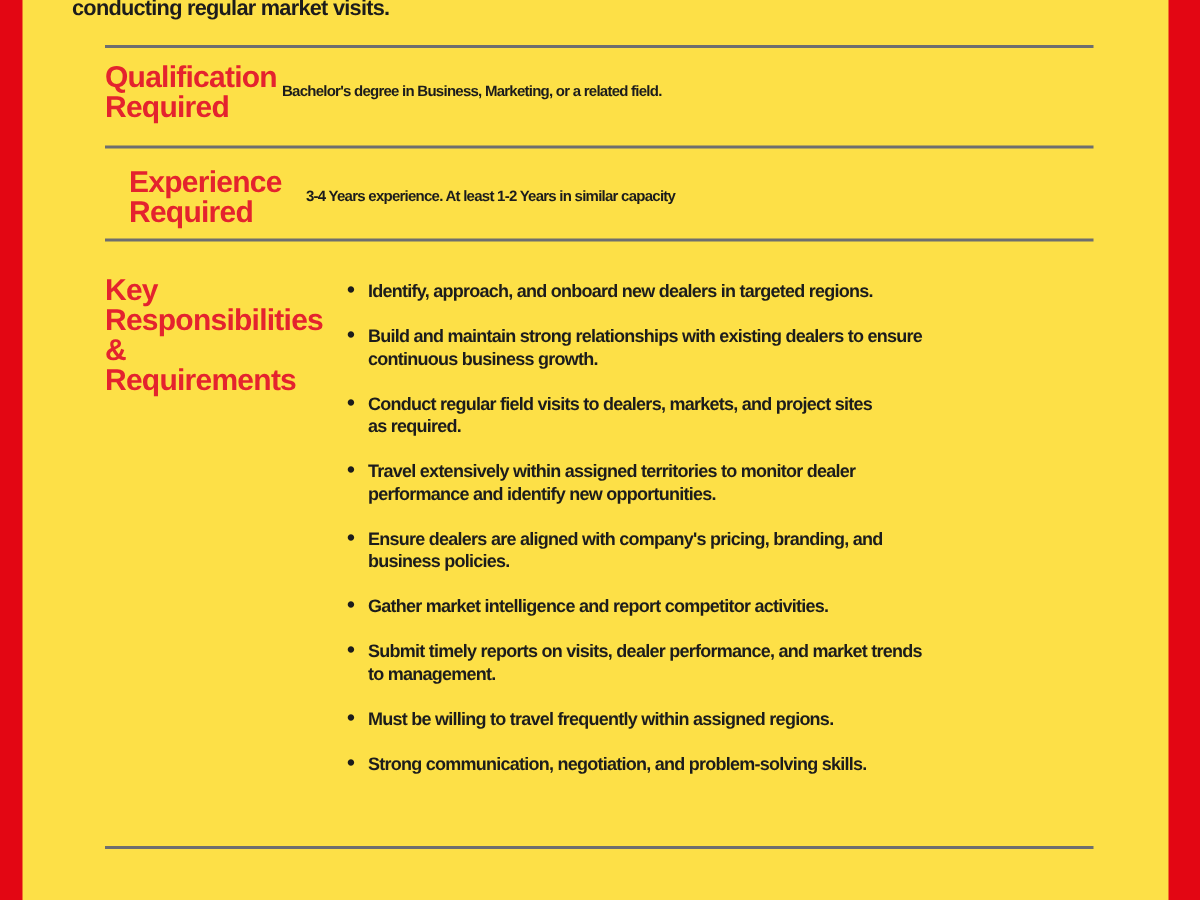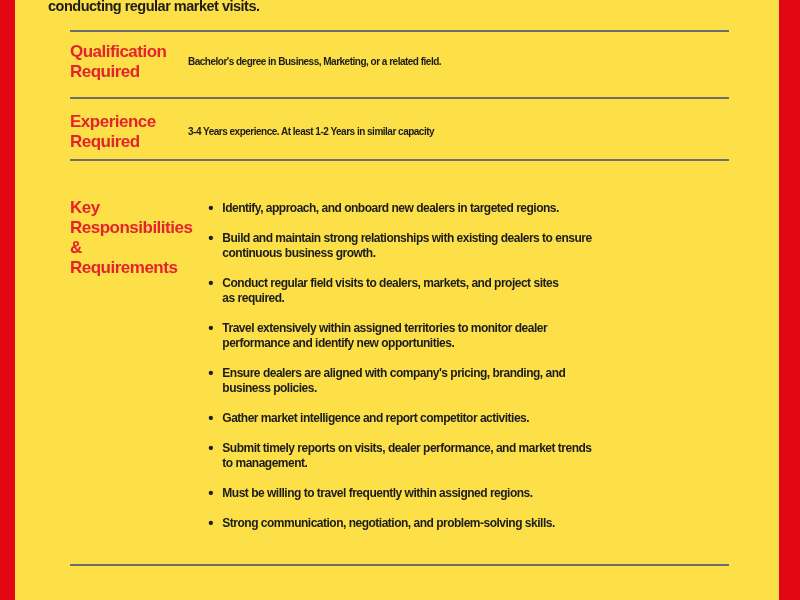--- a/index.html
+++ b/index.html
@@ -9,26 +9,26 @@
     font-weight:bold;color:#1c1c1c;overflow:hidden;
     letter-spacing:-0.5px;
   }
   .border-left{position:absolute;left:0;top:0;bottom:0;width:15px;background:#e30613;}
   .border-right{position:absolute;right:0;top:0;bottom:0;width:21px;background:#e30613;}
   .intro{position:absolute;left:48px;top:-2px;font-size:14.5px;line-height:16px;}
   .divider{position:absolute;left:70px;width:659px;height:2px;background:#6e6e6e;}
   .d1{top:30px}.d2{top:97px}.d3{top:159px}.d4{top:564px}
   .row{position:absolute;left:70px;right:45px;display:flex;}
   .row-label{
-    flex:0 0 118px;color:#e4232e;font-size:17px;line-height:20px;
+    flex:0 0 118px;color:#e4232e;font-size:20px;line-height:20px;
   }
   .row-value{font-size:10px;line-height:16px;white-space:pre-line;}
   .row-qual{top:42px;align-items:center;min-height:40px;}
-  .row-exp{top:112px;align-items:center;min-height:40px;}
-  .row-key{top:184px;align-items:flex-start;margin-top:14px;}
+  .row-exp{top:112px;align-items:center;min-height:40px;margin-left:16px;}
+  .row-key{top:184px;align-items:flex-start;}
   .row-loc{top:577px;align-items:flex-start;}
   .bullets{
     list-style:none;margin:0;padding:3px 0 0 0;width:562px;
   }
   .bullets li{
     position:relative;padding-left:30px;margin-bottom:15px;
     font-size:12px;line-height:15px;white-space:pre-line;
   }
   .bullets li::before{
     content:"\2022";position:absolute;left:16px;top:-1px;font-size:15px;

